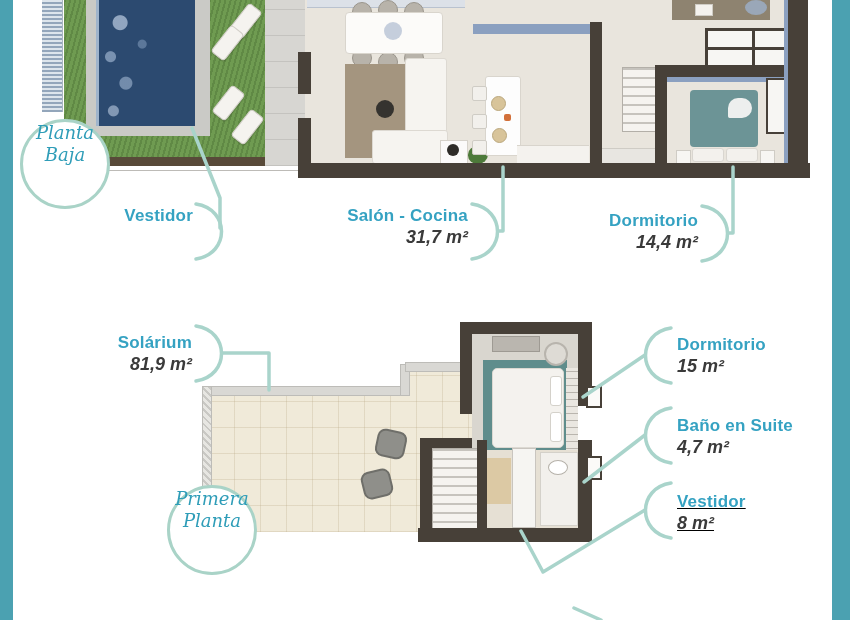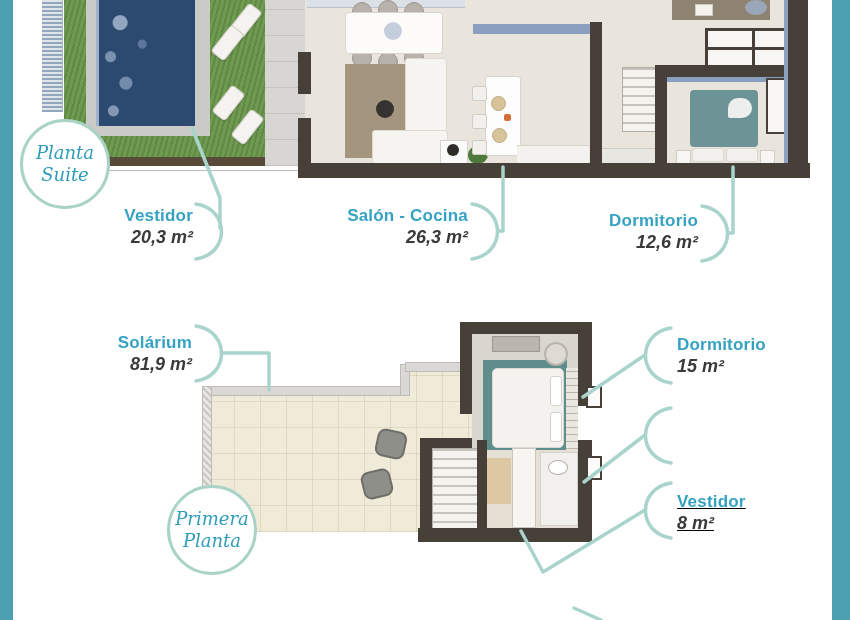--- a/index.html
+++ b/index.html
@@ -39,21 +39,21 @@
   
   .plan-label{position:absolute;z-index:6;}
   .plan-label.right-align{text-align:right;}
   .plan-label.left-align{text-align:left;}
   .l-name{font-size:17px;font-weight:bold;color:var(--label-teal);letter-spacing:.2px;line-height:1.15;}
   .l-area{font-size:18px;font-weight:bold;font-style:italic;color:var(--label-value);line-height:1.25;}
 
   
   .badge{position:absolute;z-index:7;width:84px;height:84px;border-radius:50%;background:#fff;
          border:3px solid var(--badge-border);display:flex;flex-direction:column;align-items:center;
-         justify-content:center;}
+         justify-content:flex-start;}
   .badge span{font-family:"DejaVu Serif",serif;font-style:italic;font-size:18px;
               color:var(--badge-text);line-height:1.2;}
 
   svg.leaders{position:absolute;left:0;top:0;z-index:5;}
 </style>
 </head>
 <body>
 
 <div class="canvas">
 
@@ -193,52 +193,55 @@
       <path d="M 645 435 L 584 482"></path>
       <path d="M 671 408 C 637 413 637 458 671 463"></path>
       <path d="M 645 510 L 543 572 L 521 531"></path>
       <path d="M 671 483 C 637 488 637 533 671 538"></path>
       <path d="M 574 608 L 601 620"></path>
     </g>
   </svg>
 
   <div class="plan-label right-align" style="left:80px;top:206px;width:113px;">
     <div class="l-name">Vestidor</div>
-    <div class="l-area">20,3 m²</div>
   </div>
 
   <div class="plan-label right-align" style="left:330px;top:206px;width:138px;">
     <div class="l-name">Salón - Cocina</div>
-    <div class="l-area">26,3 m²</div>
+    <div class="l-area">31,7 m²</div>
   </div>
 
   <div class="plan-label right-align" style="left:590px;top:211px;width:108px;">
     <div class="l-name">Dormitorio</div>
-    <div class="l-area">12,6 m²</div>
+    <div class="l-area">14,4 m²</div>
   </div>
 
   <div class="plan-label right-align" style="left:86px;top:333px;width:106px;">
     <div class="l-name">Solárium</div>
     <div class="l-area">81,9 m²</div>
   </div>
 
   <div class="plan-label left-align" style="left:677px;top:335px;width:150px;">
     <div class="l-name">Dormitorio</div>
     <div class="l-area">15 m²</div>
   </div>
 
+  <div class="plan-label left-align" style="left:677px;top:416px;width:155px;">
+    <div class="l-name">Baño en Suite</div>
+    <div class="l-area">4,7 m²</div>
+  </div>
 
   <div class="plan-label left-align" style="left:677px;top:492px;width:130px;text-decoration:underline;">
     <div class="l-name">Vestidor</div>
     <div class="l-area">8 m²</div>
   </div>
 
   <div class="badge" style="left:20px;top:119px;">
     <span>Planta</span>
-    <span>Suite</span>
+    <span>Baja</span>
   </div>
 
   <div class="badge" style="left:167px;top:485px;">
     <span>Primera</span>
     <span>Planta</span>
   </div>
 
 </div>
 
 </body></html>

